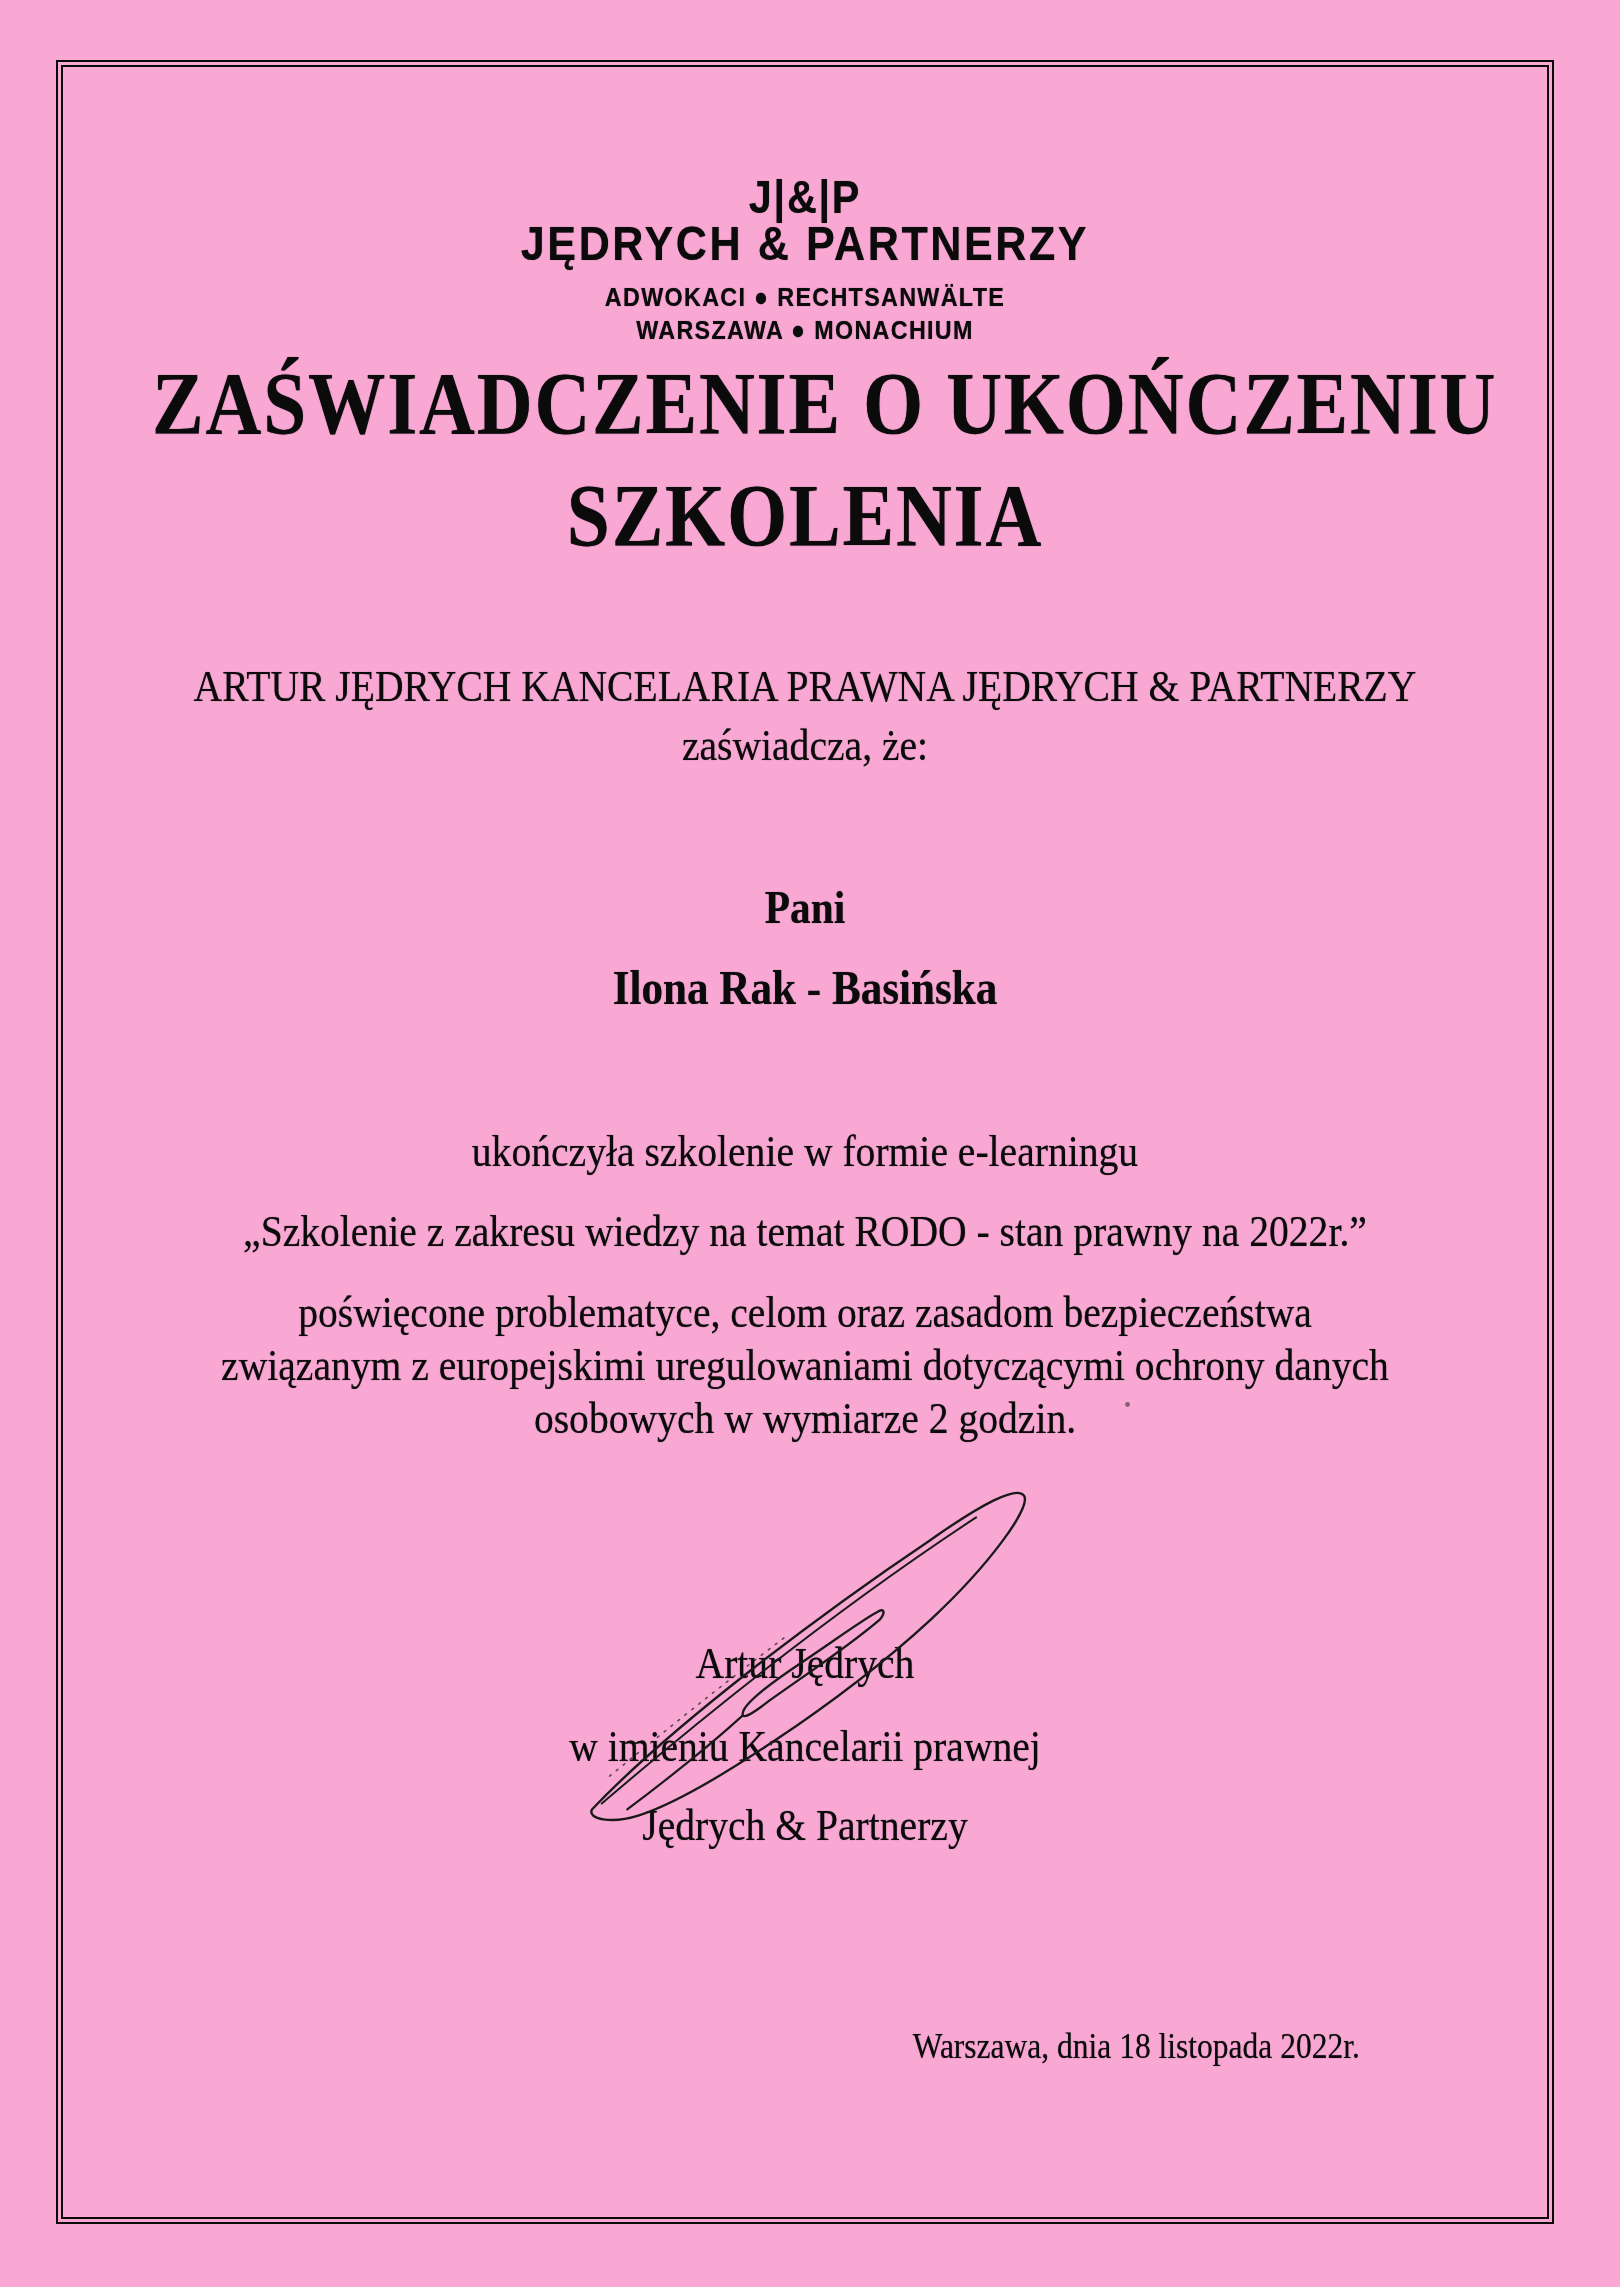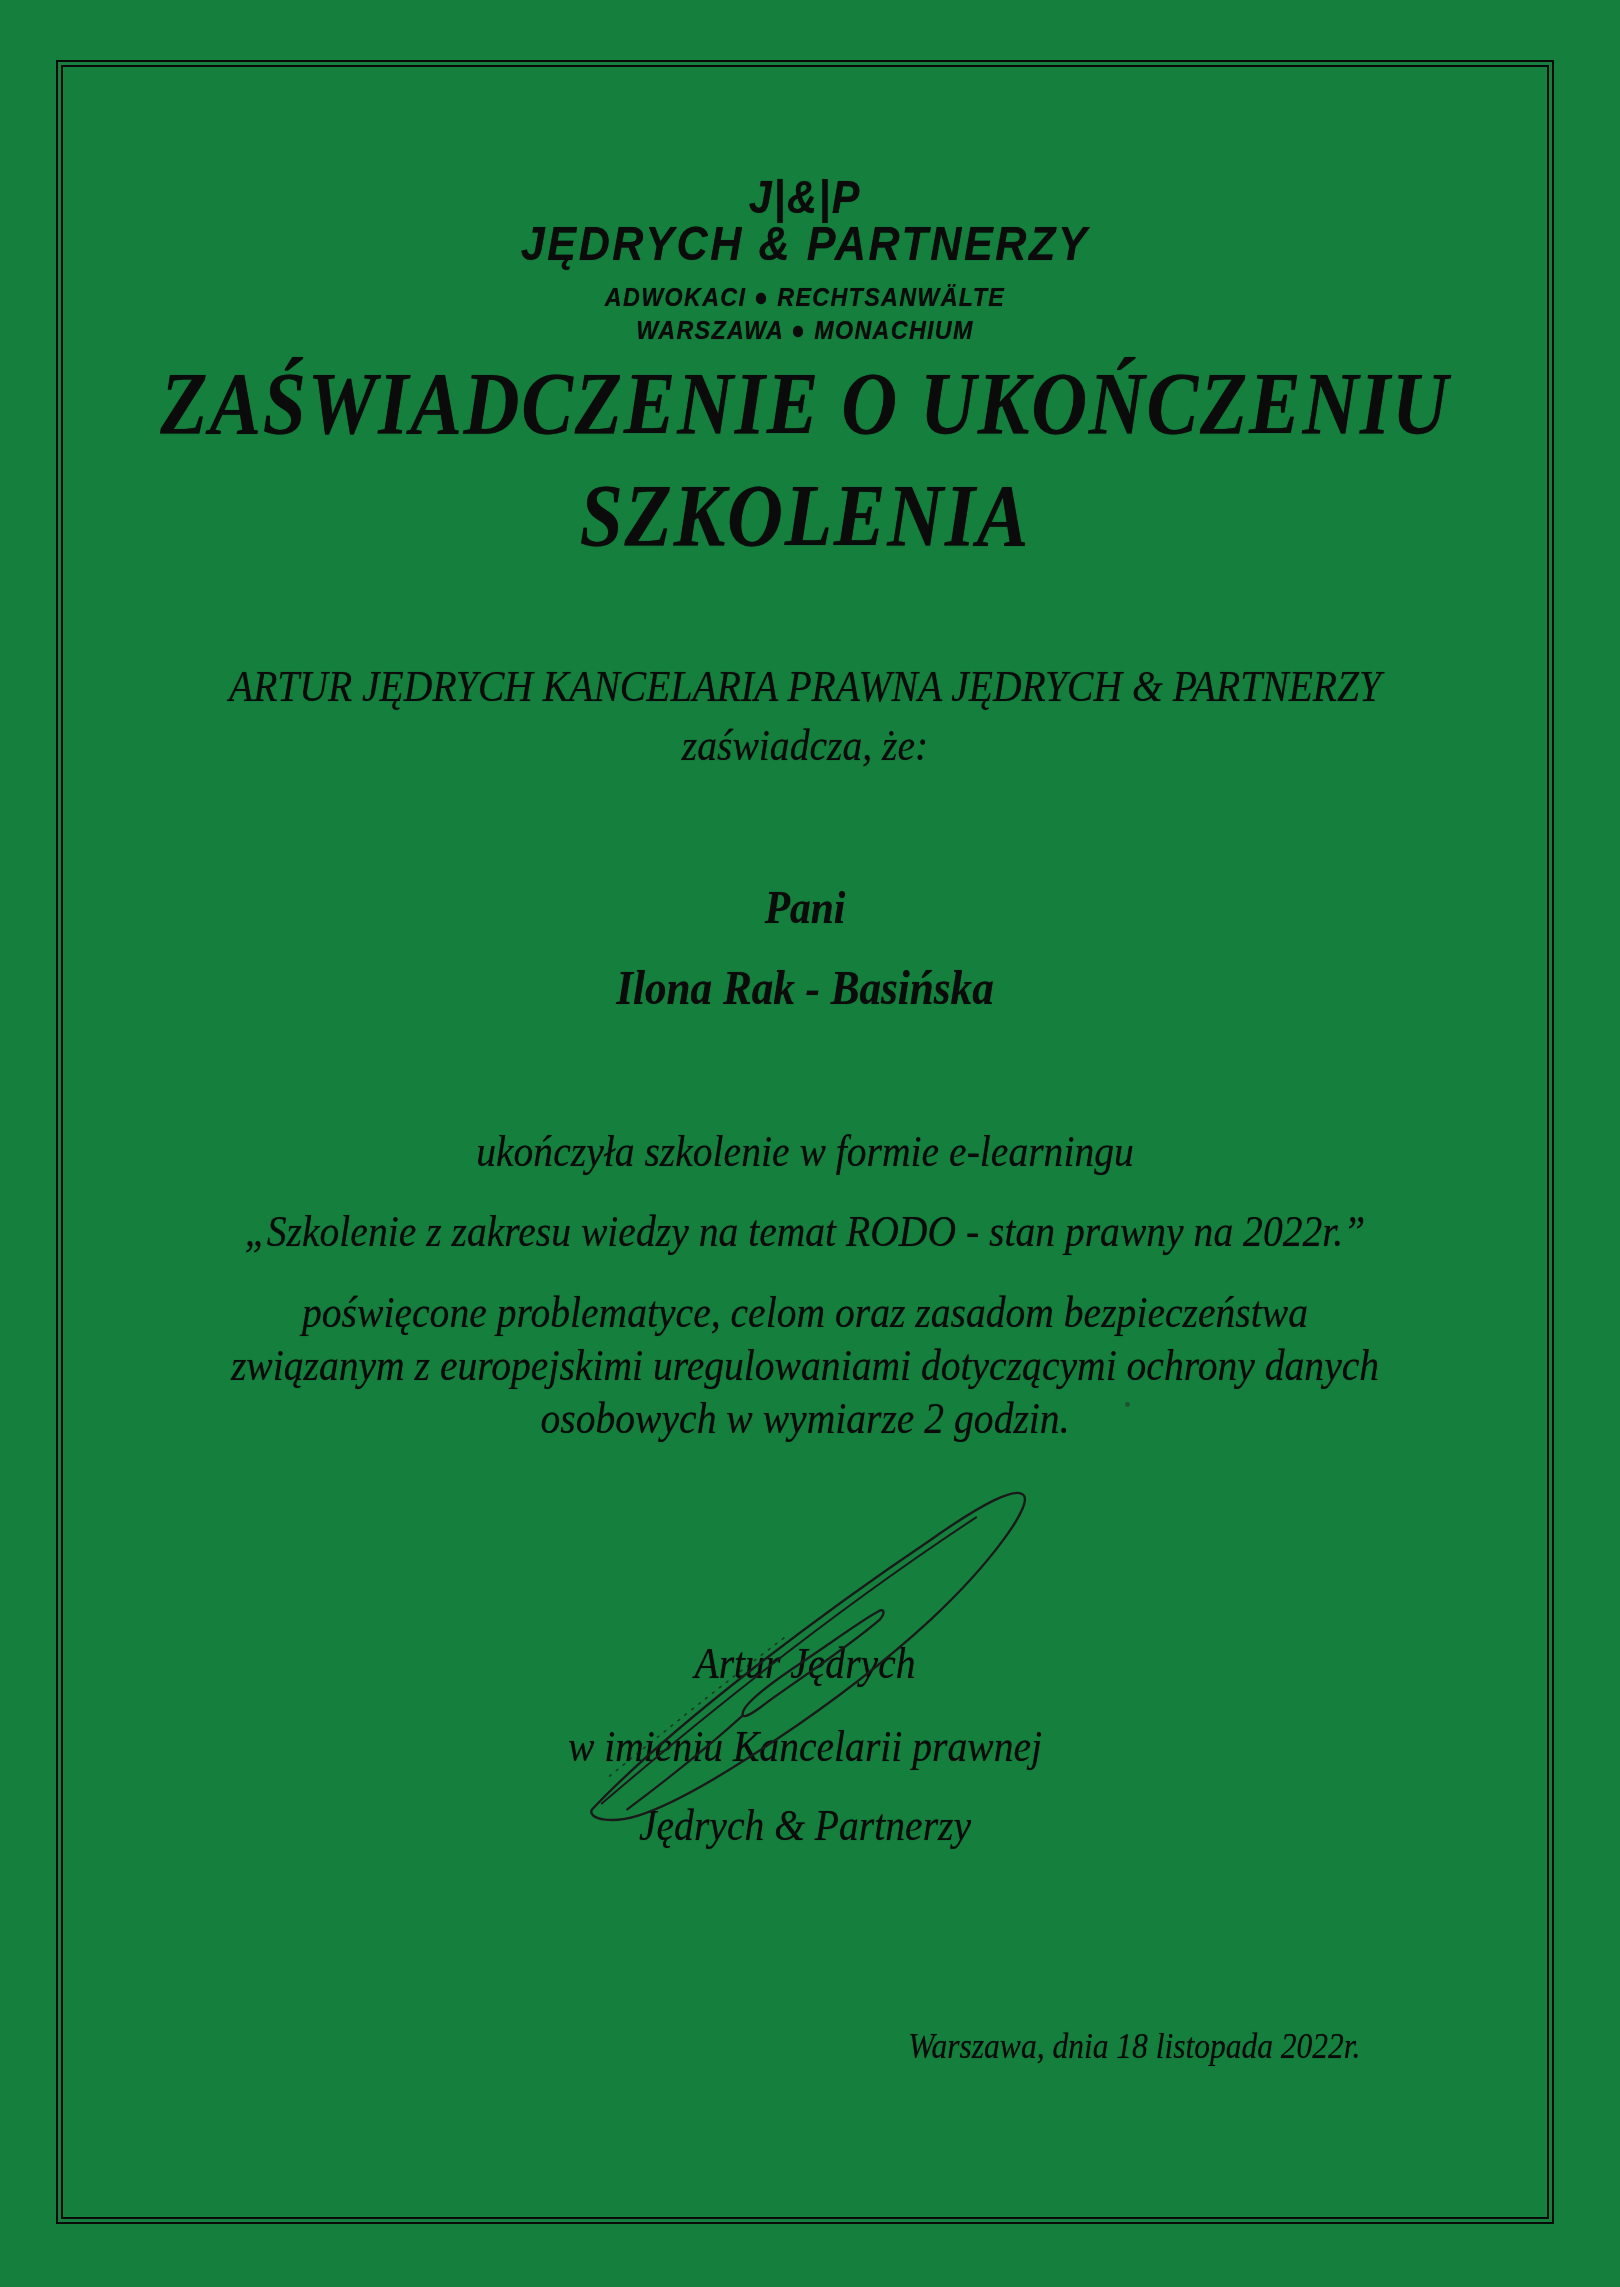--- a/index.html
+++ b/index.html
@@ -5,24 +5,23 @@
 <style>
   html, body {
     margin: 0; padding: 0;
     width: 1620px; height: 2288px;
     background: #ffffff;
     overflow: hidden;
   }
   .page {
     position: relative;
     width: 1620px; height: 2288px;
-    background: #15803d;
+    background: #f9a8d4;
     color: #0b0b0b;
     font-family: "Liberation Serif", "DejaVu Serif", serif;
-    font-style: italic;
   }
   .frame {
     position: absolute;
     left: 56px; top: 60px;
     width: 1498px; height: 2164px;
     box-sizing: border-box;
     border: 7.8px double #0a0a0a;
   }
   
   .line {

